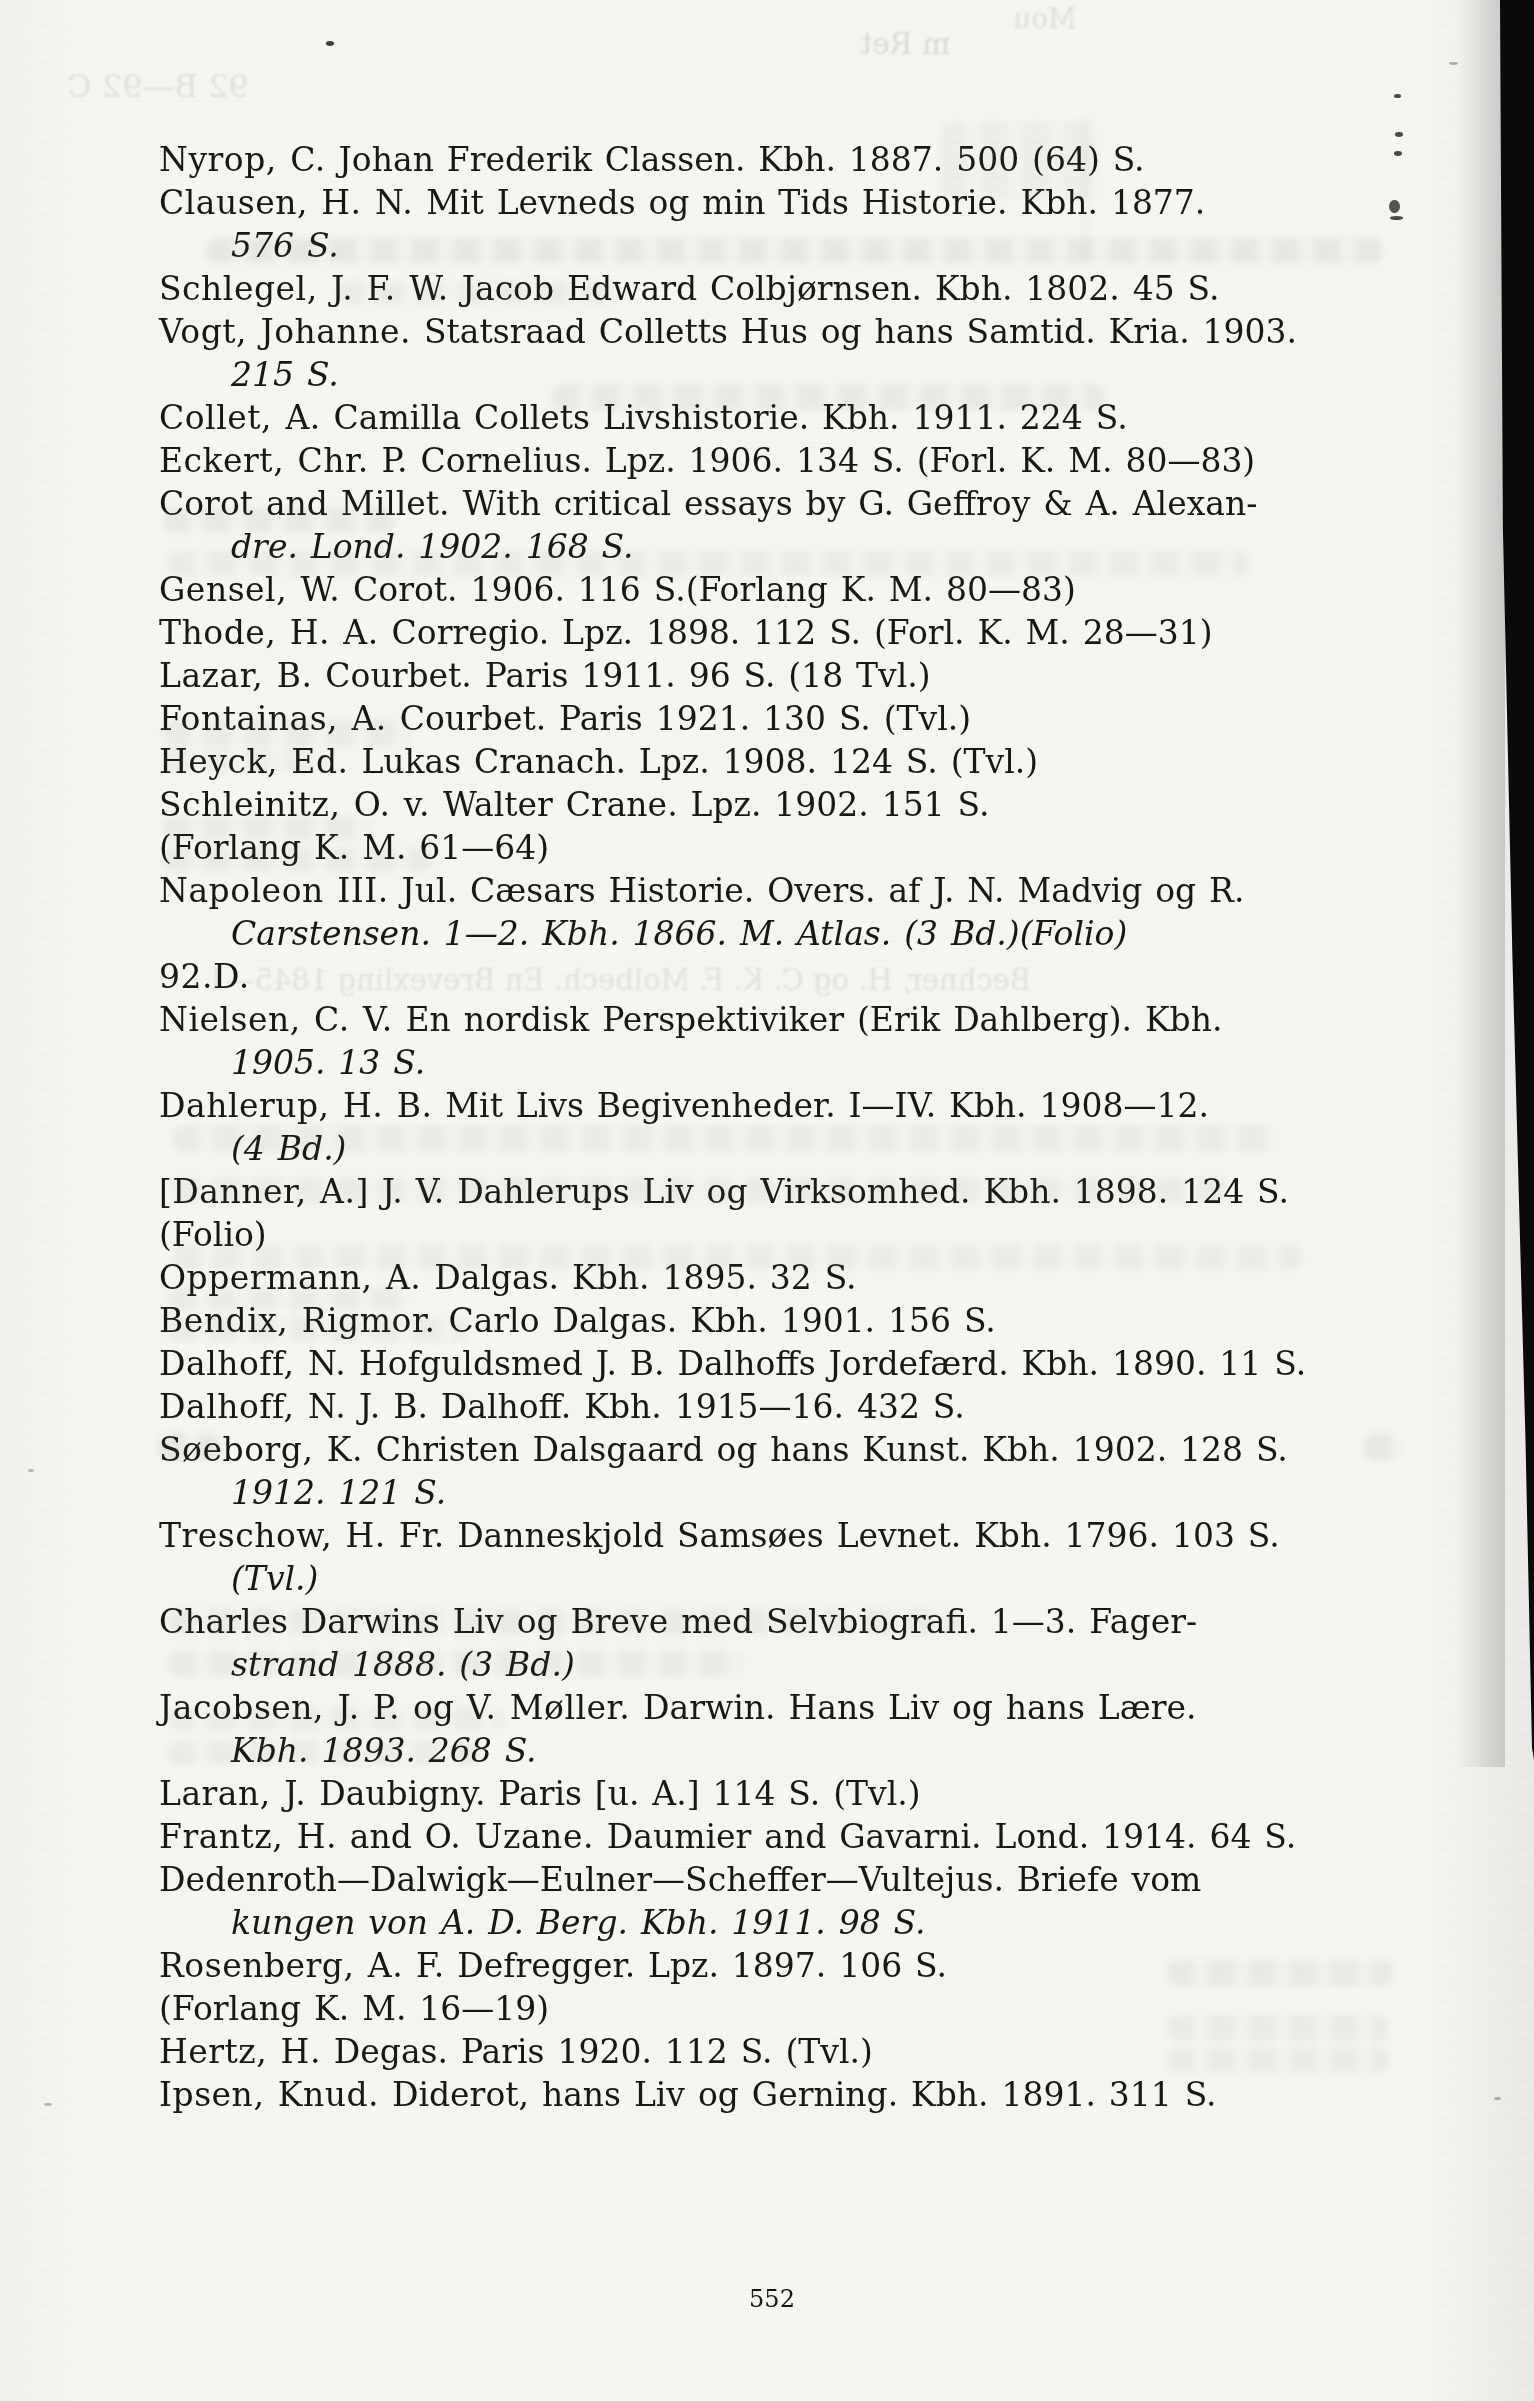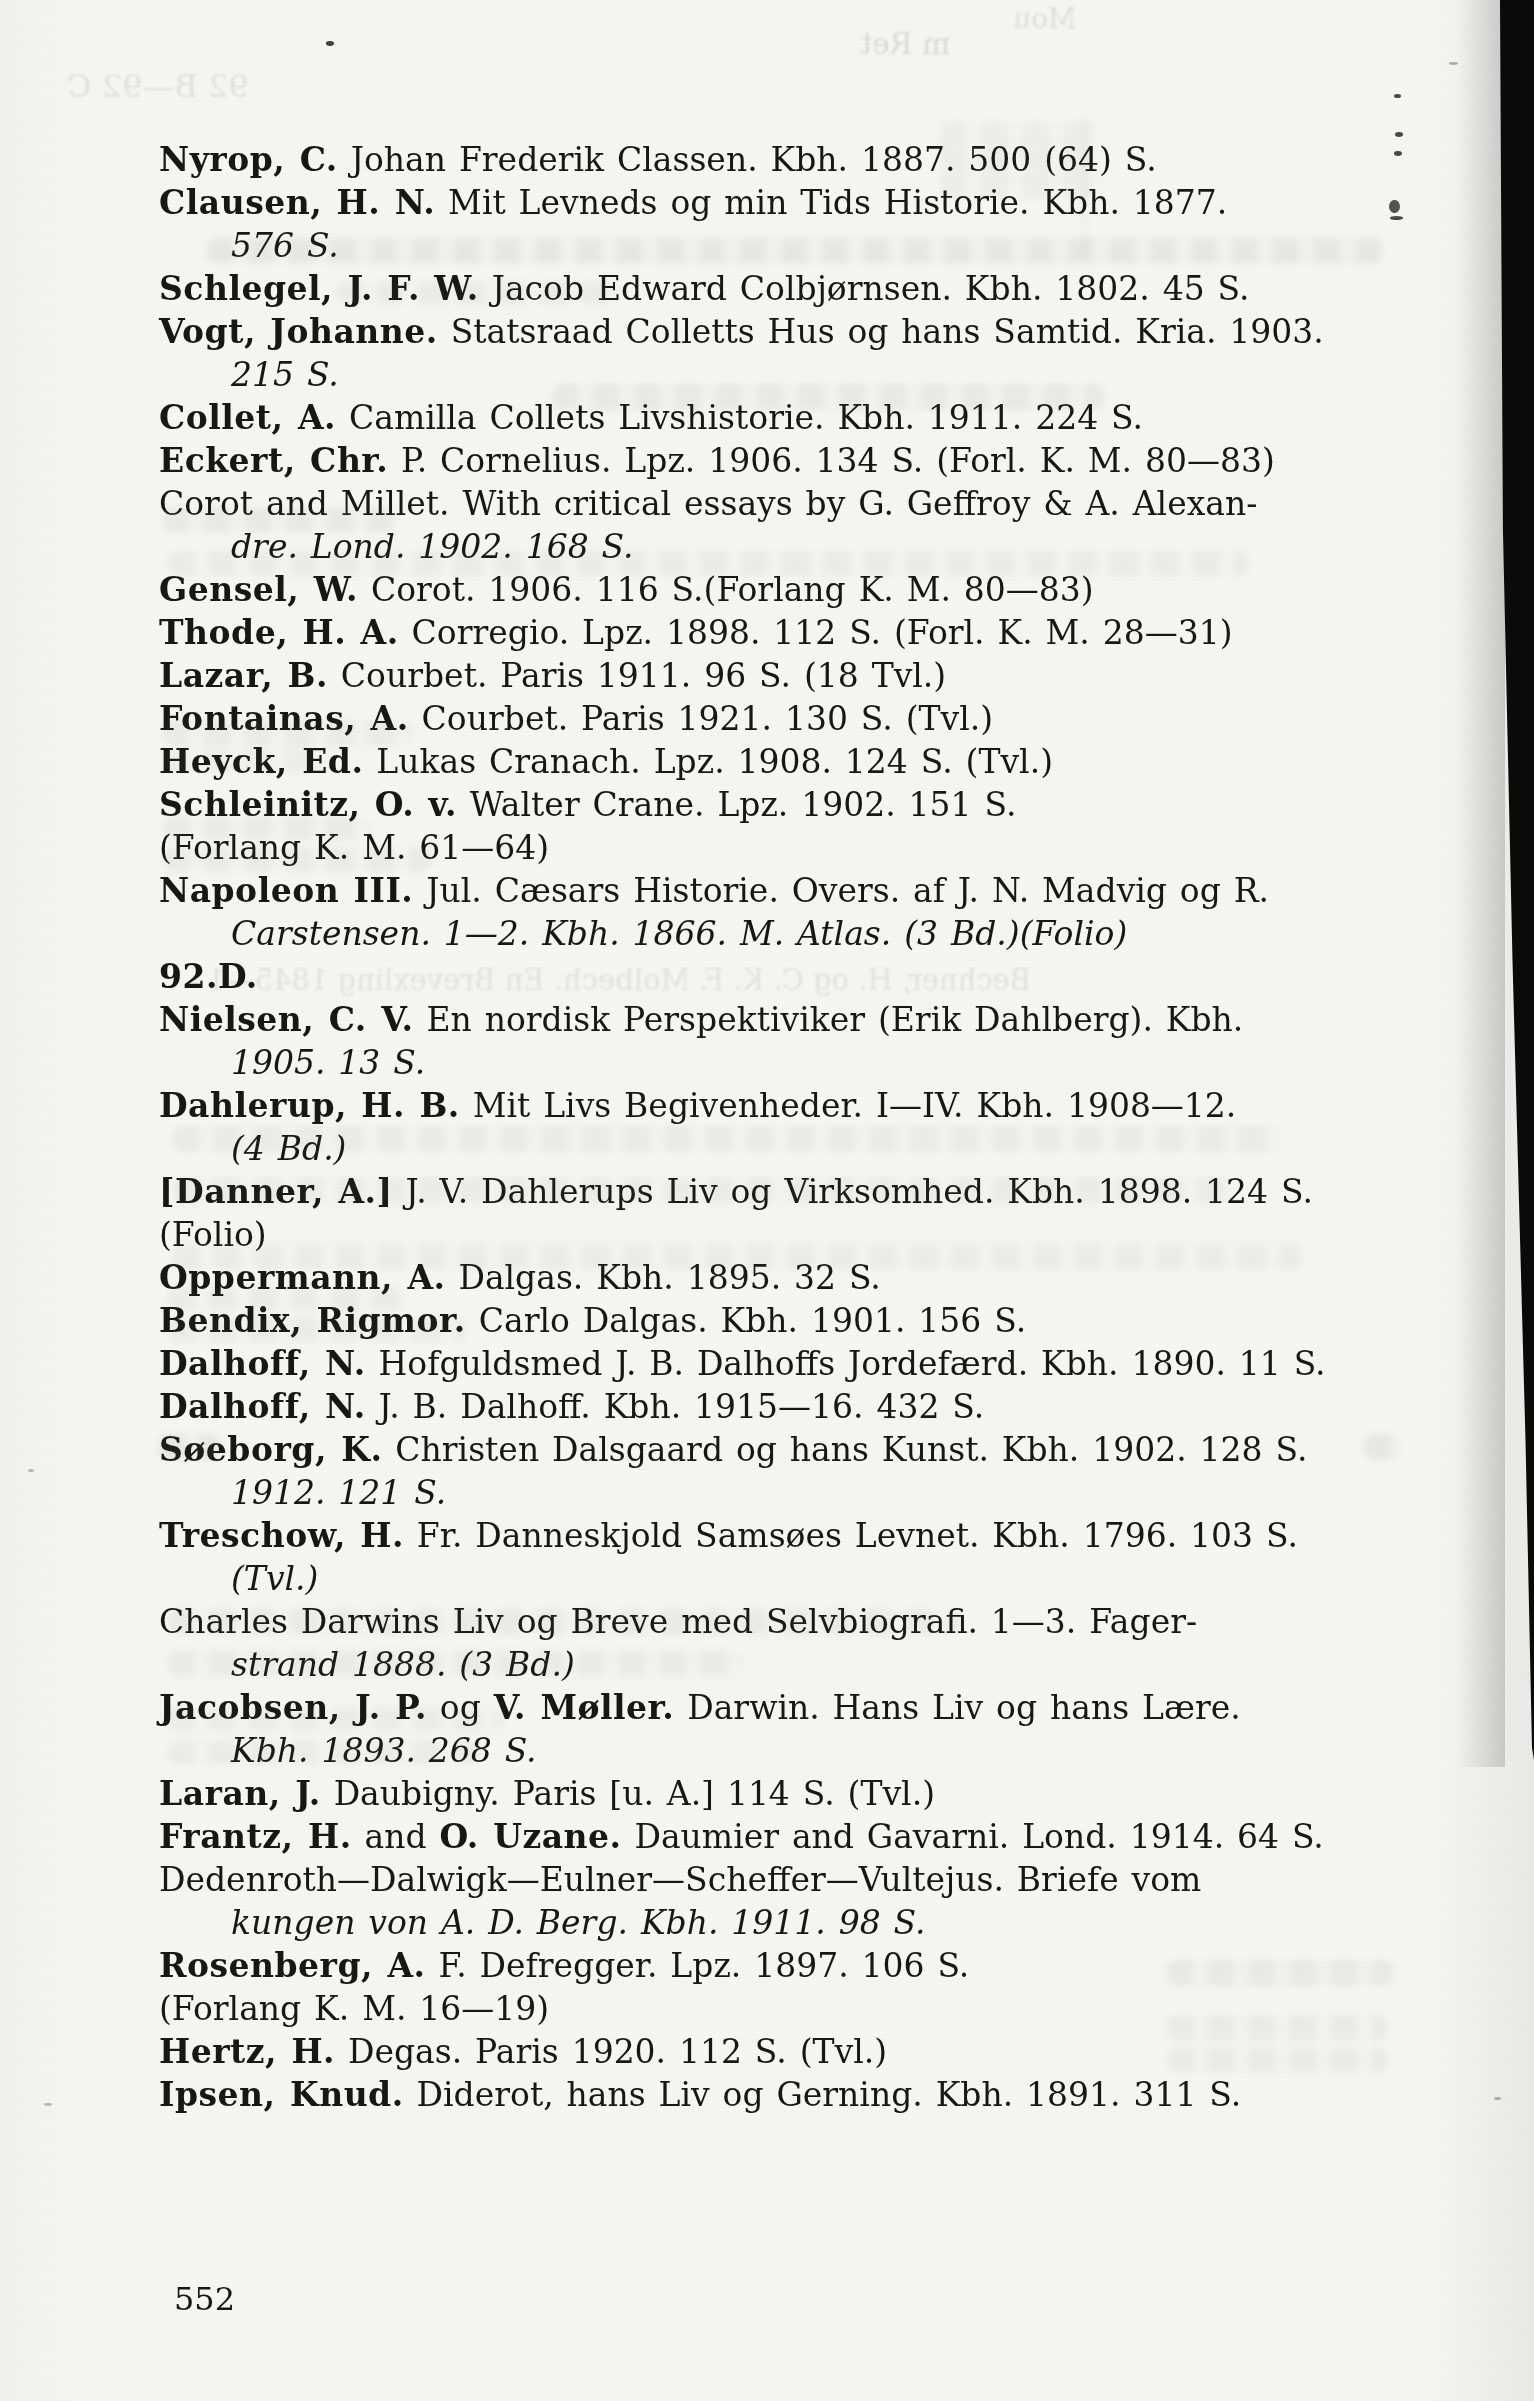--- a/index.html
+++ b/index.html
@@ -18,24 +18,24 @@
     position:absolute;left:159px;top:138px;width:1224px;
   }
   .line{
     height:43px;line-height:43px;
     font-size:33px;
     word-spacing:2.4px;
     white-space:nowrap;
   }
   .line.indent{padding-left:72px;font-style:italic;}
   .line.split{display:flex;}
-  .b{font-weight:bold;letter-spacing:0.5px;}
+  .b{font-weight:normal;letter-spacing:0.5px;}
   .page-number{
-    position:absolute;left:174px;top:2278px;width:1224px;height:43px;
-    line-height:43px;text-align:left;font-size:32px;
+    position:absolute;left:160px;top:2278px;width:1224px;height:43px;
+    line-height:43px;text-align:center;font-size:24px;
   }
   .gutter-bar{
     position:absolute;top:0;right:0;width:34px;height:1760px;
     background:#0b0a09;
     clip-path:polygon(0px 0px,34px 0px,34px 1760px,32px 1748px,25.5px 1441px,12.5px 961px,2.9px 528px,0px 0px);
   }
   .gutter-shade{
     position:absolute;top:0;right:29px;width:48px;height:1767px;
     background:linear-gradient(to right, rgba(0,0,0,0), rgba(40,38,34,.18));
   }

